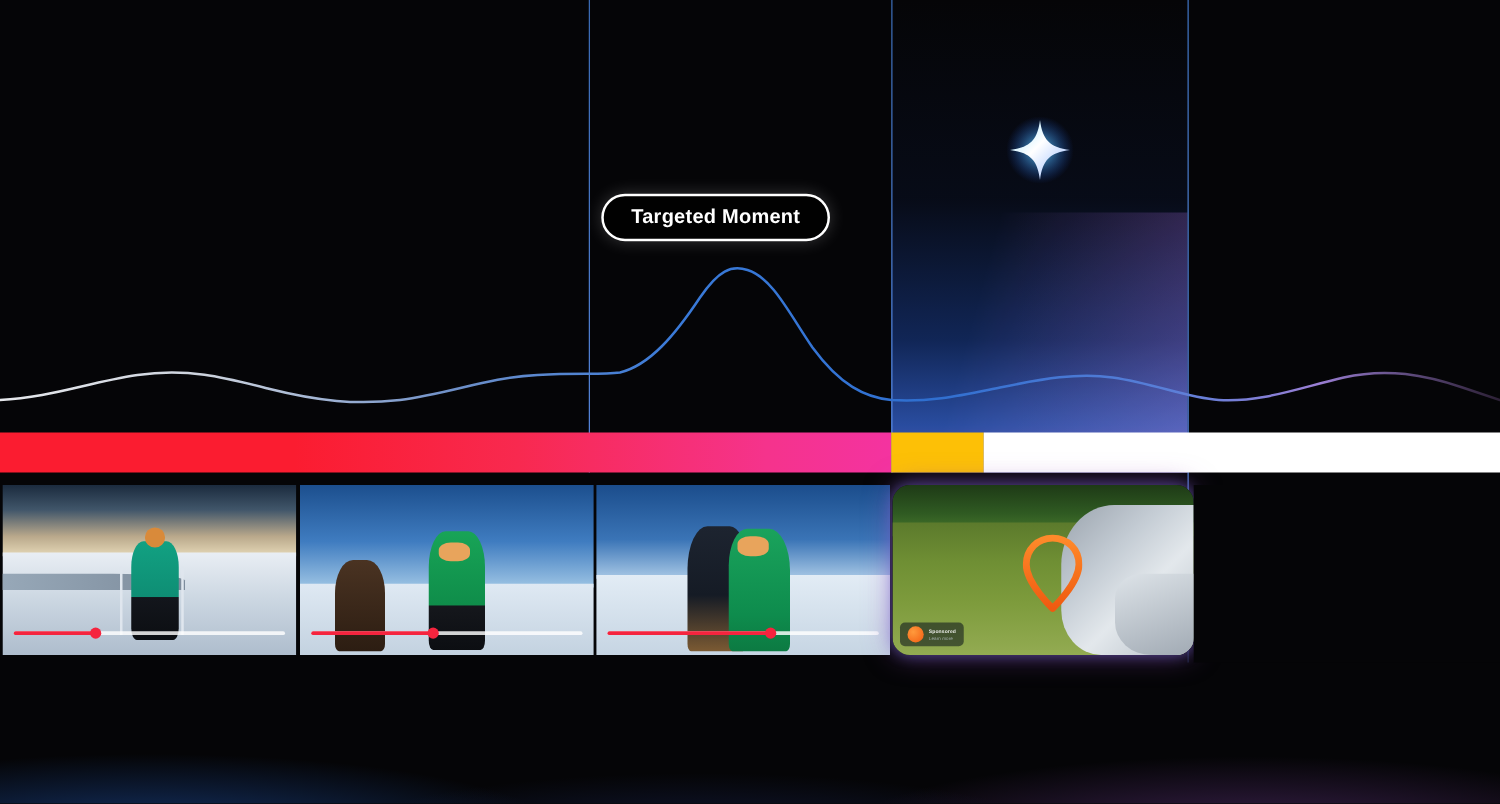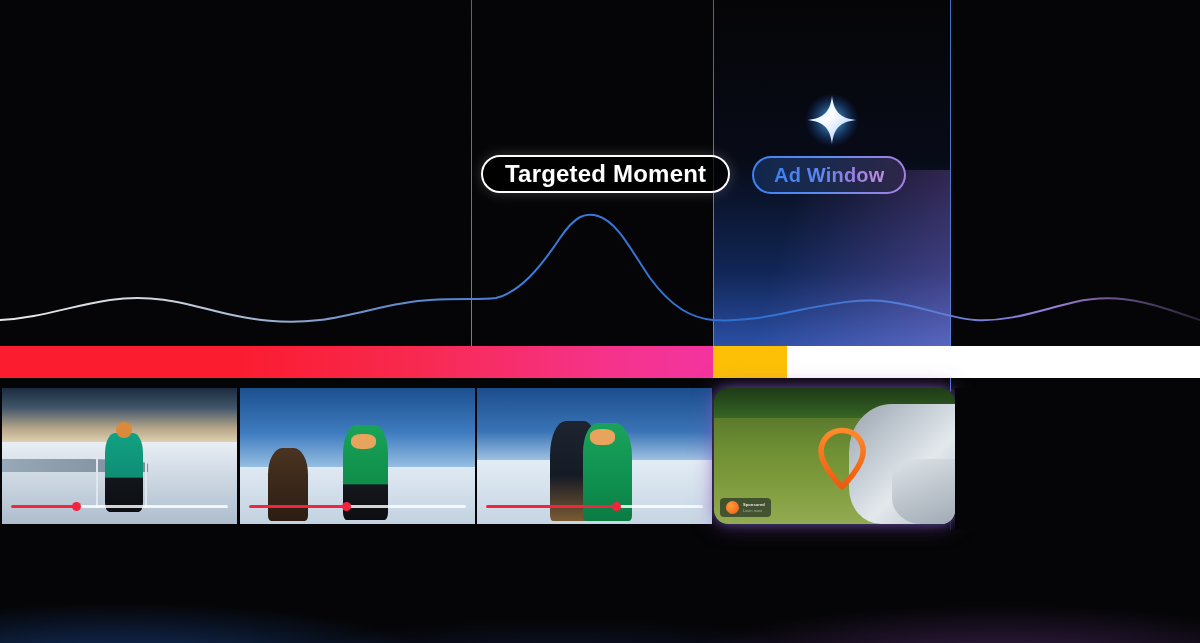--- a/index.html
+++ b/index.html
@@ -59,21 +59,21 @@
     display:flex; align-items:center; justify-content:center;
     height:38px; border-radius:20px;
     font-weight:bold; letter-spacing:.2px;
     white-space:nowrap;
   }
   .pill-targeted {
     left:481px; top:155px; padding:0 22px;
     border:2px solid #ffffff;
     background:rgba(0,0,0,.72);
     color:#ffffff;
-    font-size:24px;
+    font-size:16px;
     box-shadow:0 0 14px rgba(255,255,255,.20);
   }
   .pill-ad {
     left:752px; top:156px; padding:0 20px;
     background:rgba(4,8,22,.60);
     font-size:20px;
     border:2px solid transparent;
     border-radius:20px;
     background-image:
       linear-gradient(rgba(4,8,22,.75), rgba(4,8,22,.75)),
@@ -233,23 +233,20 @@
   </svg>
 
   <svg class="sparkle" viewBox="0 0 58 58">
     <circle cx="29" cy="29" r="27" fill="url(#sparkGlow)"></circle>
     <path d="M29 5 C31 21 37 27 53 29 C37 31 31 37 29 53 C27 37 21 31 5 29 C21 27 27 21 29 5 Z" fill="url(#sparkBody)"></path>
   </svg>
 
   <div class="pill pill-targeted">
     <span>Targeted Moment</span>
   </div>
-  <div class="pill pill-ad">
-    <span>Ad Window</span>
-  </div>
 
   <div class="timeline">
     <div class="seg seg-content"></div>
     <div class="seg seg-ad"></div>
     <div class="seg seg-rest"></div>
   </div>
 
   <div class="thumbs">
 
     <div class="thumb t1">

